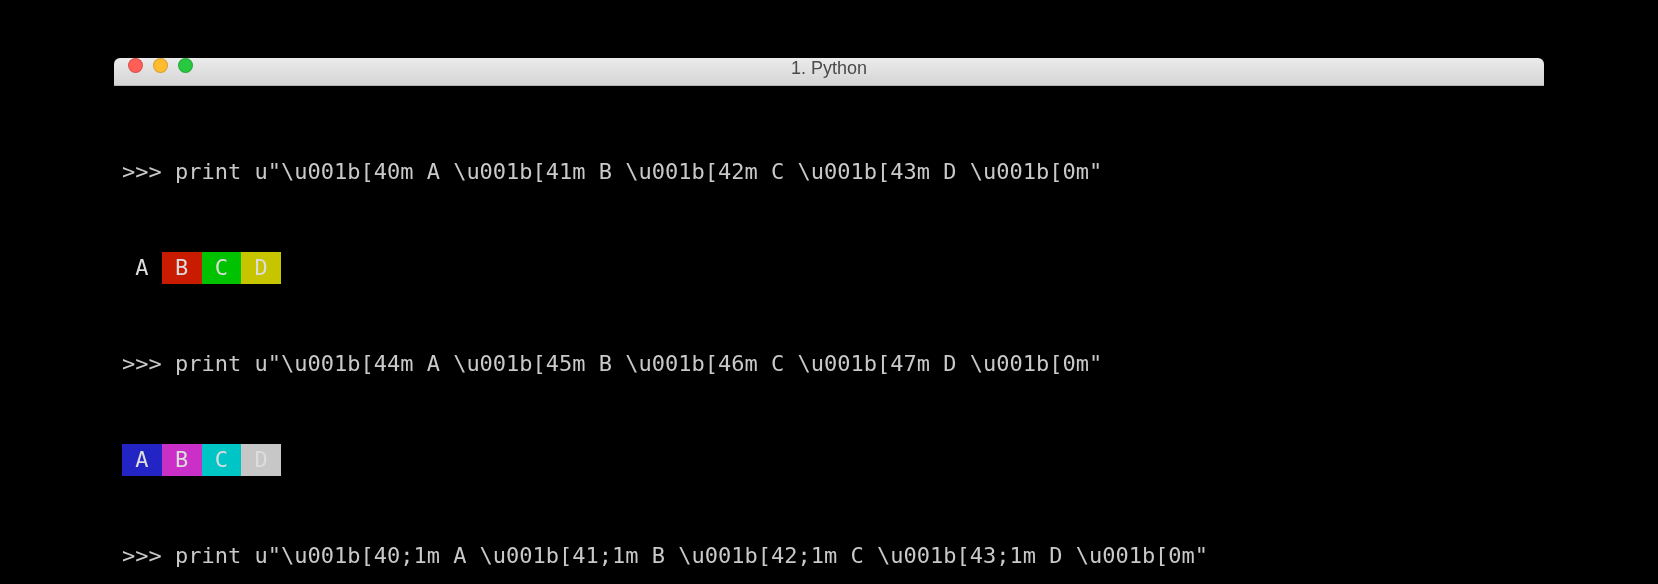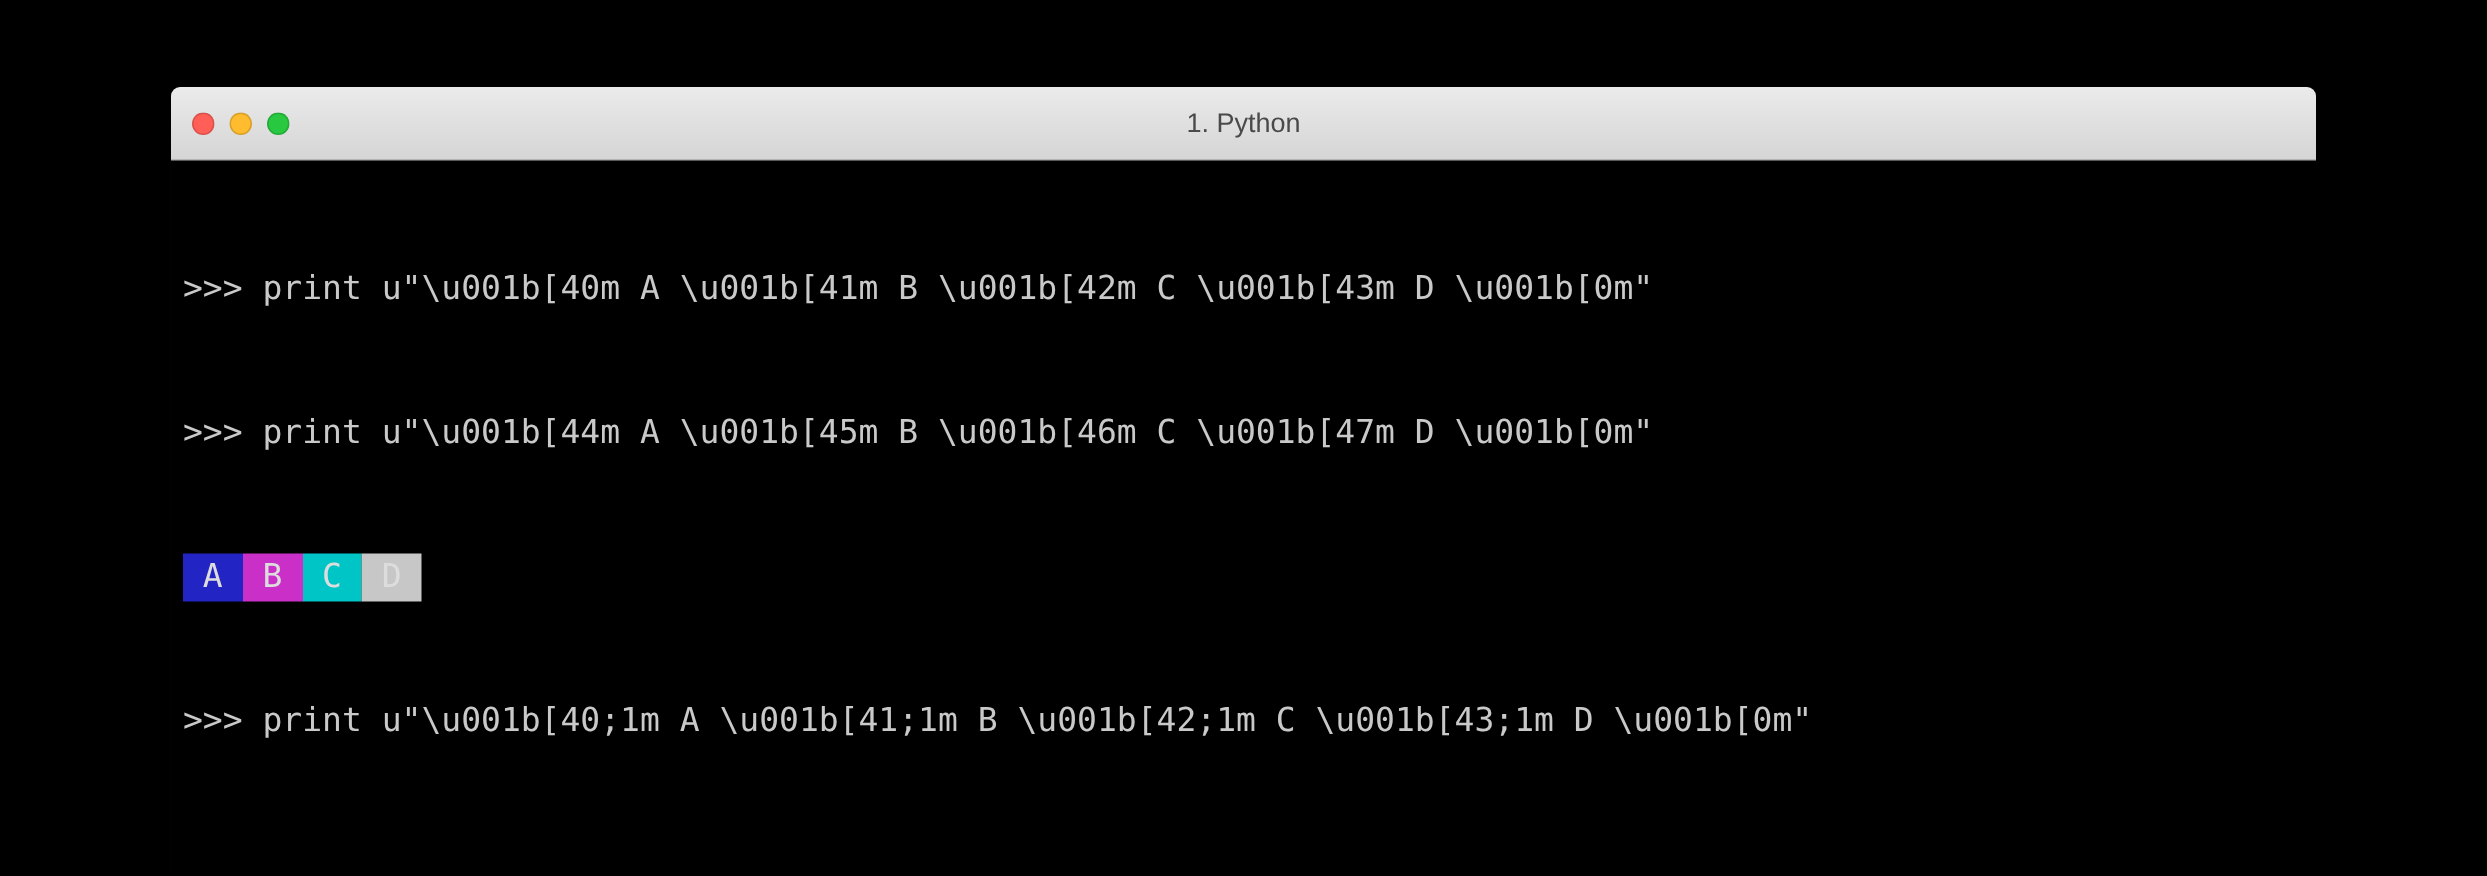--- a/index.html
+++ b/index.html
@@ -13,25 +13,24 @@
       padding-top: 58px;
       font-family: "Menlo", "Monaco", "Consolas", monospace;
     }
     .window {
       width: 1430px;
       border-radius: 6px;
       overflow: hidden;
       box-shadow: 0 0 1px rgba(255,255,255,.05);
     }
     .titlebar {
-      height: 49px;
+      height: 28px;
       background: linear-gradient(#ebebeb, #d5d5d5);
       border-bottom: 1px solid #b4b4b4;
       display: flex;
-      align-items: center;
       position: relative;
     }
     .dots {
       display: flex;
       gap: 10px;
       padding-left: 14px;
     }
     .dot {
       width: 15px; height: 15px;
       border-radius: 50%;
@@ -73,20 +72,21 @@
     <div class="dots">
       <div class="dot red"></div>
       <div class="dot yellow"></div>
       <div class="dot green"></div>
     </div>
     <div class="title">1. Python</div>
   </div>
 
   <div class="term">
     <span class="row"><span class="prompt">&gt;&gt;&gt; </span><span class="cmd">print u"\u001b[40m A \u001b[41m B \u001b[42m C \u001b[43m D \u001b[0m"</span></span>
+    <span class="row"><span class="seg" style="background:#000000"> A </span><span class="seg" style="background:#c91b00"> B </span><span class="seg" style="background:#00c200"> C </span><span class="seg" style="background:#c7c400"> D </span></span>
     <span class="row"><span class="prompt">&gt;&gt;&gt; </span><span class="cmd">print u"\u001b[44m A \u001b[45m B \u001b[46m C \u001b[47m D \u001b[0m"</span></span>
     <span class="row"><span class="seg" style="background:#2225c4"> A </span><span class="seg" style="background:#ca30c7"> B </span><span class="seg" style="background:#00c5c7"> C </span><span class="seg" style="background:#c7c7c7"> D </span></span>
     <span class="row"><span class="prompt">&gt;&gt;&gt; </span><span class="cmd">print u"\u001b[40;1m A \u001b[41;1m B \u001b[42;1m C \u001b[43;1m D \u001b[0m"</span></span>
     
     
     
     
   </div>
 </div>
 

